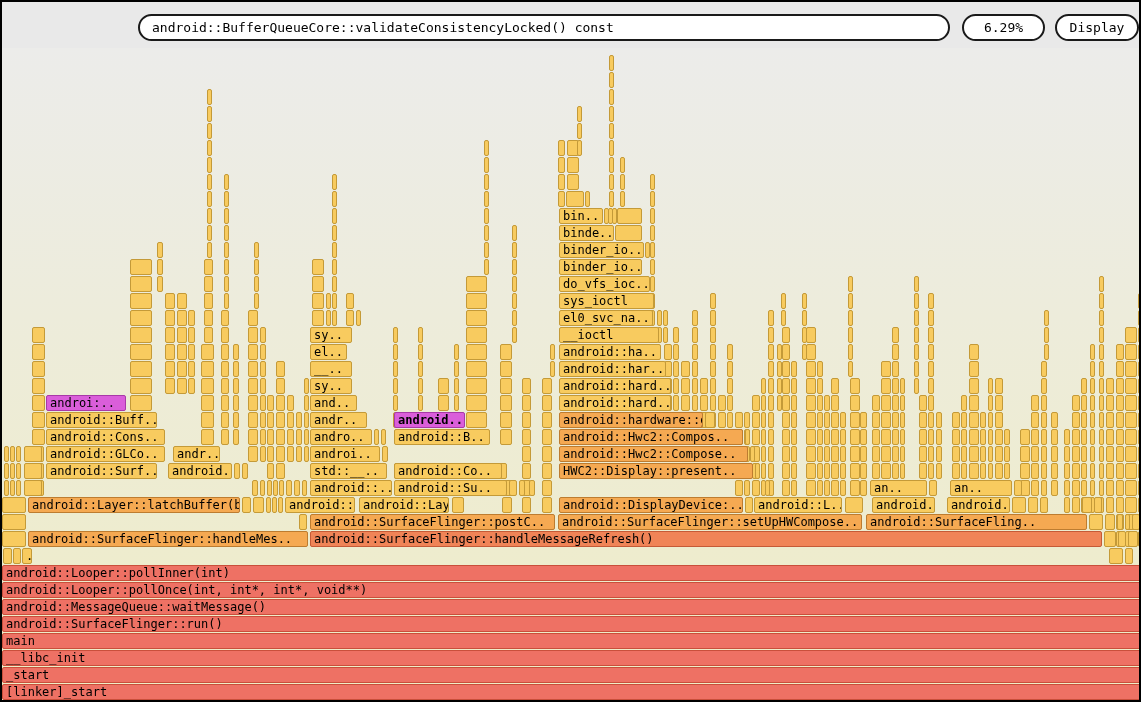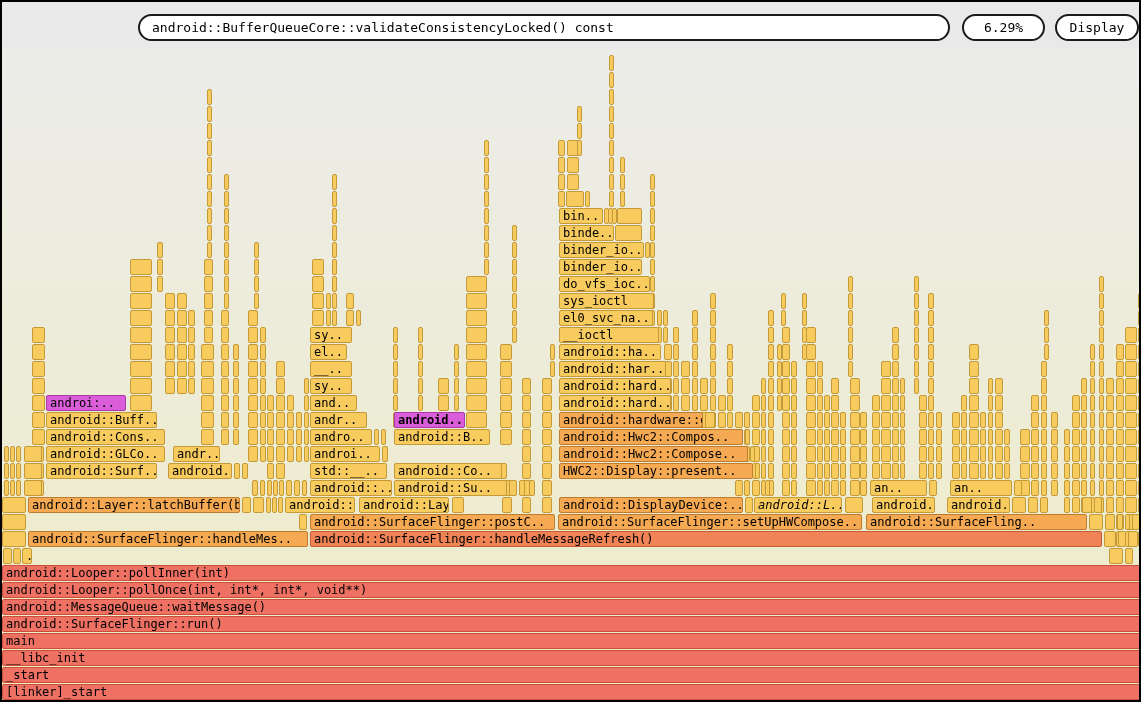--- a/index.html
+++ b/index.html
@@ -706,21 +706,21 @@
       <div class="cell y" style="left: 240px; top: 449px; width: 9px;"></div>
       <div class="cell y" style="left: 251px; top: 449px; width: 11px;"></div>
       <div class="cell y" style="left: 264px; top: 449px; width: 4px;"></div>
       <div class="cell y" style="left: 270px; top: 449px; width: 4px;"></div>
       <div class="cell y" style="left: 276px; top: 449px; width: 4px;"></div>
       <div class="cell y" style="left: 283px; top: 449px; width: 70px;">android::..</div>
       <div class="cell y" style="left: 357px; top: 449px; width: 90px;">android::Lay..</div>
       <div class="cell y" style="left: 450px; top: 449px; width: 12px;"></div>
       <div class="cell o" style="left: 557px; top: 449px; width: 184px;">android::DisplayDevice:..</div>
       <div class="cell y" style="left: 743px; top: 449px; width: 8px;"></div>
-      <div class="cell y" style="left: 752px; top: 449px; width: 88px; font-style: italic;">android::L..</div>
+      <div class="cell y" style="left: 752px; top: 449px; width: 88px;">android::L..</div>
       <div class="cell y" style="left: 843px; top: 449px; width: 18px;"></div>
       <div class="cell y" style="left: 870px; top: 449px; width: 63px;">android..</div>
       <div class="cell y" style="left: 945px; top: 449px; width: 63px;">android..</div>
       <div class="cell y" style="left: 1010px; top: 449px; width: 14px;"></div>
       <div class="cell y" style="left: 1026px; top: 449px; width: 10px;"></div>
       <div class="cell y" style="left: 1038px; top: 449px; width: 8px;"></div>
       <div class="cell y" style="left: 1080px; top: 449px; width: 10px;"></div>
       <div class="cell y" style="left: 1092px; top: 449px; width: 8px;"></div>
       <div class="cell y" style="left: 2px; top: 432px; width: 4px;"></div>
       <div class="cell y" style="left: 8px; top: 432px; width: 4px;"></div>

